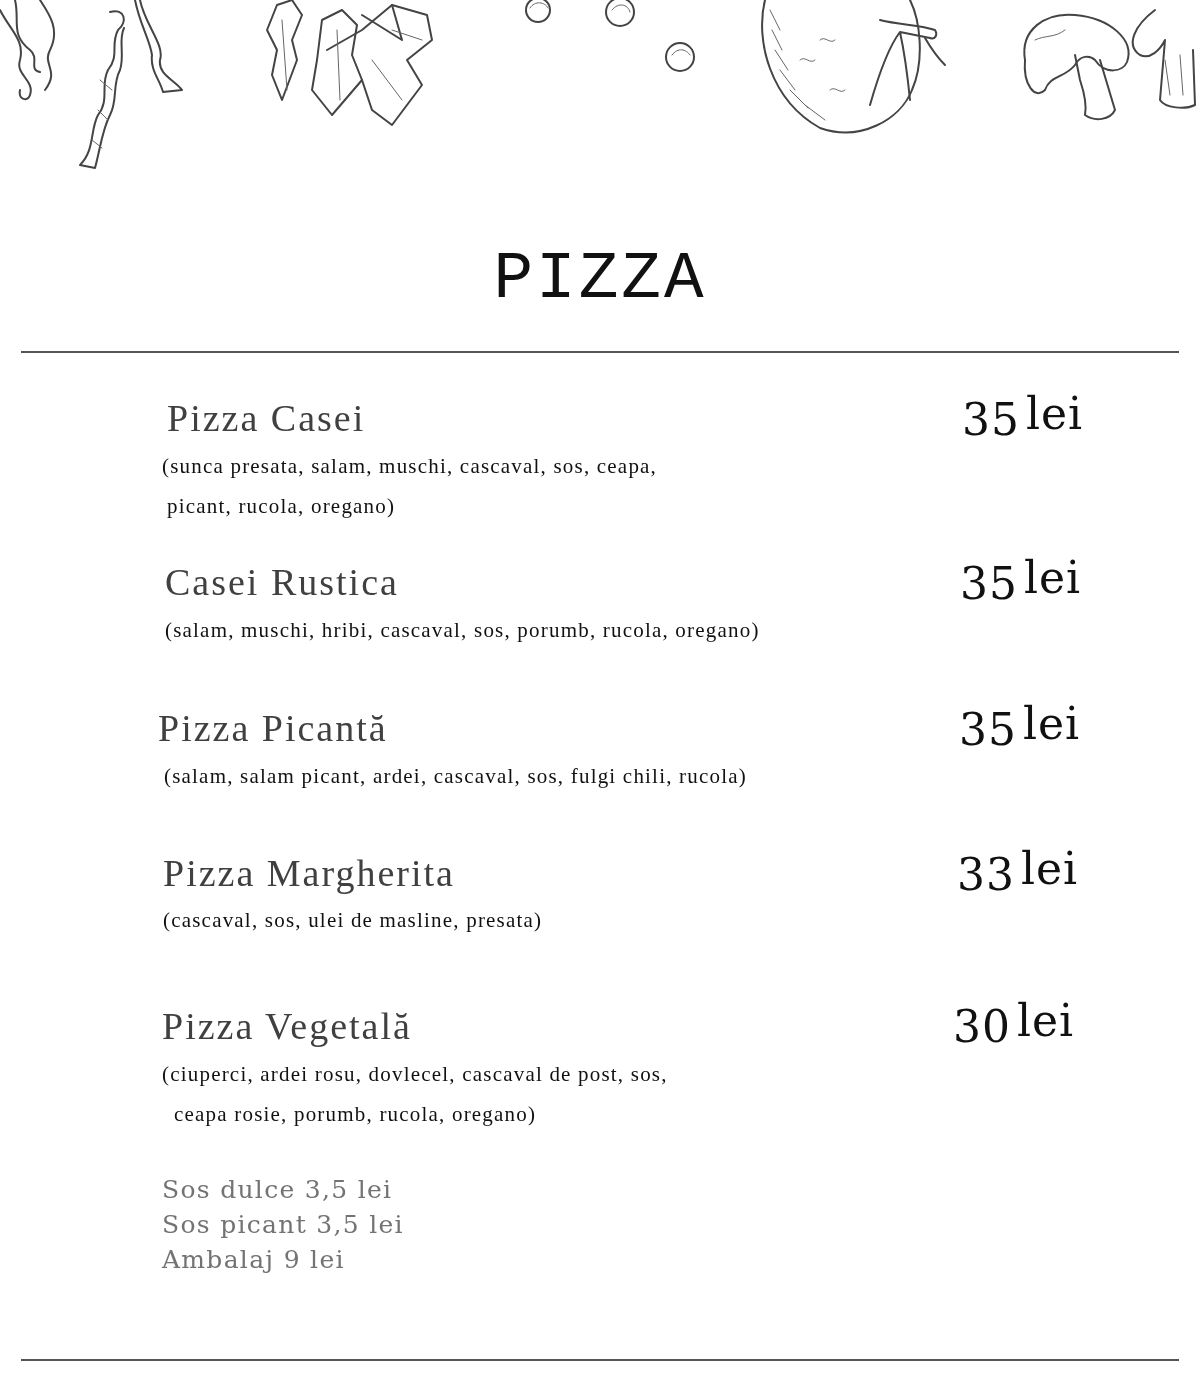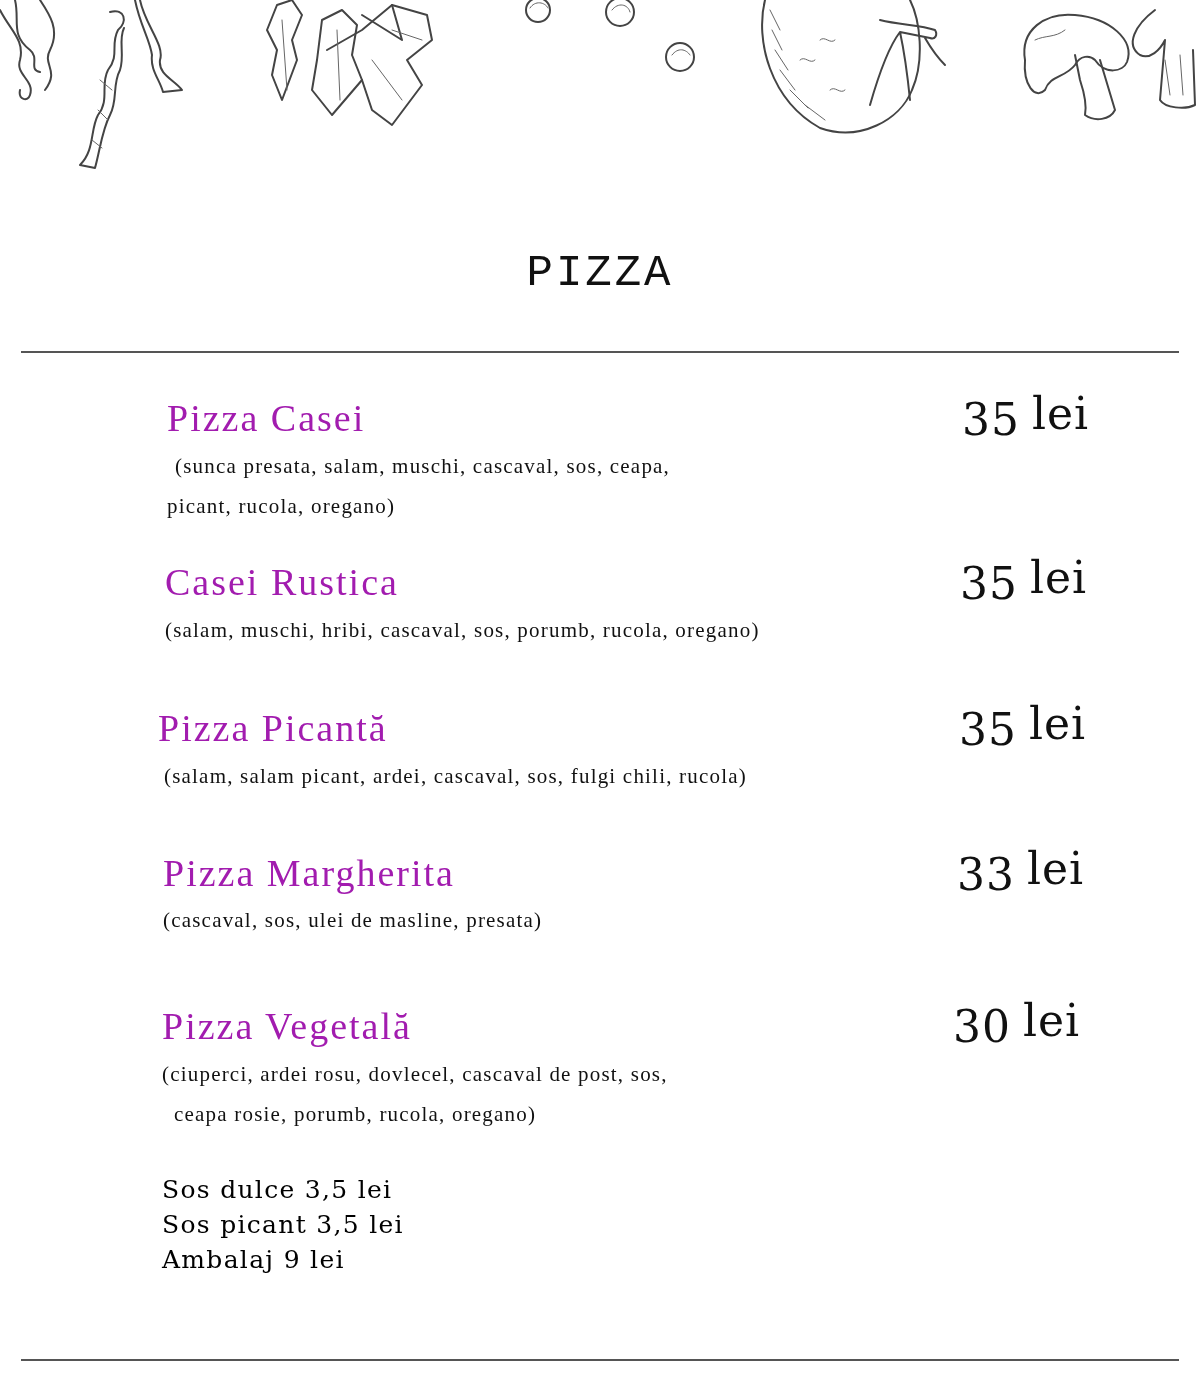--- a/index.html
+++ b/index.html
@@ -3,34 +3,34 @@
   <meta charset="utf-8">
   <style>
     html, body { margin: 0; padding: 0; background: #ffffff; }
     body { width: 1200px; height: 1389px; position: relative; overflow: hidden; font-family: "Liberation Serif", serif; color: #1a1a1a; }
 
     .illustrations { position: absolute; left: 0; top: 0; width: 1200px; height: 180px; }
     .illustrations svg { position: absolute; overflow: visible; }
     .illustrations svg * { fill: none; stroke: #444; stroke-width: 2; stroke-linecap: round; stroke-linejoin: round; }
     .illustrations svg .thin { stroke-width: 1; stroke: #666; }
 
-    .title { position: absolute; left: 0; width: 1200px; top: 248px; text-align: center;
-      font-family: "Liberation Mono", "DejaVu Sans Mono", monospace; font-size: 44px; letter-spacing: 3px; color: #111; }
+    .title { position: absolute; left: 0; width: 1200px; top: 242px; text-align: center;
+      font-family: "Liberation Mono", "DejaVu Sans Mono", monospace; font-size: 66px; letter-spacing: 3px; color: #111; }
 
     .rule { position: absolute; left: 21px; width: 1158px; height: 2px; background: #555; }
     .rule.top { top: 351px; }
     .rule.bottom { top: 1359px; }
 
     .item { position: absolute; left: 0; width: 1200px; }
-    .item-name { position: absolute; font-family: "Liberation Serif", serif; font-size: 38px; color: #a21caf; letter-spacing: 2px; white-space: nowrap; }
+    .item-name { position: absolute; font-family: "Liberation Serif", serif; font-size: 38px; color: #404040; letter-spacing: 2px; white-space: nowrap; }
     .item-desc { position: absolute; font-family: "Liberation Serif", serif; font-size: 21px; color: #111; letter-spacing: 1.2px; line-height: 40px; white-space: nowrap; }
     .item-price { position: absolute; font-family: "DejaVu Serif", serif; font-size: 44px; color: #111; letter-spacing: 1px; white-space: nowrap; }
-    .item-price .num { display: inline-block; transform: translateY(6px); margin-right: 12px; }
+    .item-price .num { display: inline-block; transform: translateY(6px); margin-right: 6px; }
 
-    .extras { position: absolute; left: 162px; top: 1172px; font-family: "DejaVu Serif", serif; font-size: 25px; line-height: 35px; color: #000000; letter-spacing: 1.3px; }
+    .extras { position: absolute; left: 162px; top: 1172px; font-family: "DejaVu Serif", serif; font-size: 25px; line-height: 35px; color: #737373; letter-spacing: 1.3px; }
     .extras div { white-space: nowrap; }
   </style>
 </head>
 <body>
 
 <div class="illustrations">
 
   <svg width="200" height="180" style="left:0;top:0">
     <path d="M0,10 C10,30 25,40 20,60 C15,75 35,80 30,95 C28,102 18,100 20,90"></path>
     <path d="M15,0 C20,20 10,35 30,50 C40,58 28,70 40,72"></path>
@@ -69,21 +69,21 @@
     <path class="thin" d="M20,40 C30,35 40,38 50,30 M150,60 L155,95 M165,55 L168,95"></path>
   </svg>
 </div>
 
 <div class="title">PIZZA</div>
 
 <div class="rule top"></div>
 
 <div class="item">
   <div class="item-name" style="left:167px;top:396px">Pizza Casei</div>
-  <div class="item-desc" style="left:175px;top:446px">(sunca presata, salam, muschi, cascaval, sos, ceapa,</div>
+  <div class="item-desc" style="left:162px;top:446px">(sunca presata, salam, muschi, cascaval, sos, ceapa,</div>
   <div class="item-desc" style="left:167px;top:486px">picant, rucola, oregano)</div>
   <div class="item-price" style="left:962px;top:388px">
     <span class="num">35</span><span>lei</span>
   </div>
 </div>
 
 <div class="item">
   <div class="item-name" style="left:165px;top:560px">Casei Rustica</div>
   <div class="item-desc" style="left:165px;top:610px">(salam, muschi, hribi, cascaval, sos, porumb, rucola, oregano)</div>
   <div class="item-price" style="left:960px;top:552px">

